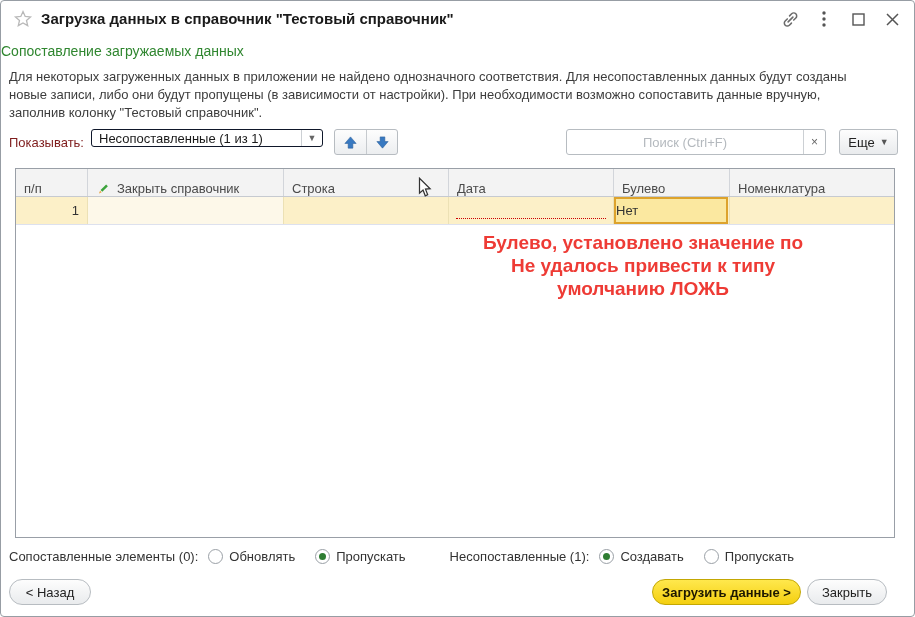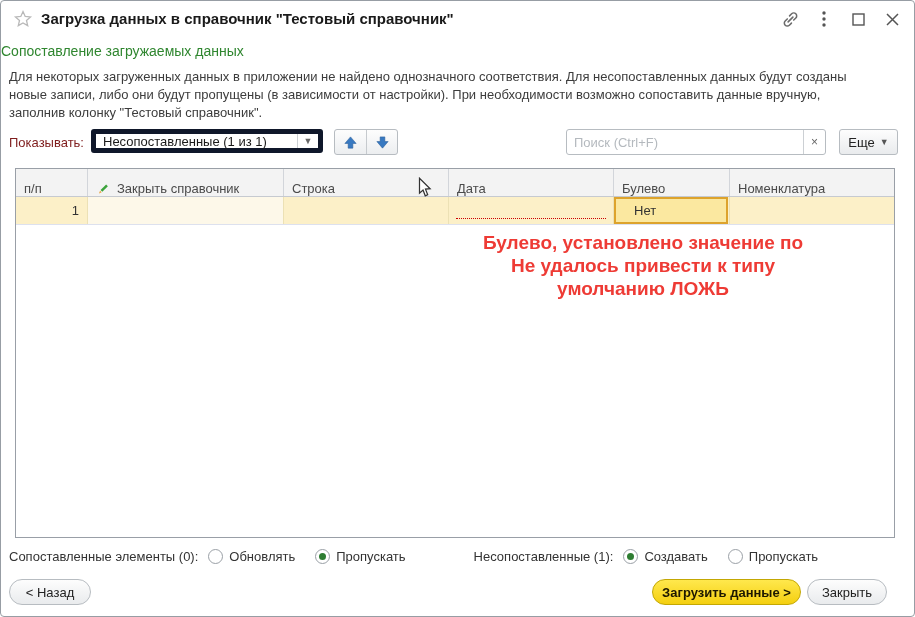--- a/index.html
+++ b/index.html
@@ -18,35 +18,35 @@
   .title { position:absolute; left:40px; top:9px; font-size:15px; font-weight:bold; color:#1a1a1a; white-space:nowrap; }
   .tb-icons { position:absolute; right:10px; top:7px; display:flex; gap:10px; align-items:center; }
   .tb-btn { width:24px; height:22px; display:flex; align-items:center; justify-content:center; cursor:pointer; color:#555; }
   
   .subtitle { position:absolute; left:0; top:42px; font-size:14px; color:#2f862f; }
   .description { position:absolute; left:8px; top:67px; width:860px; line-height:18px; color:#3c3c3c; }
   
   .toolbar { position:absolute; left:0; top:128px; width:915px; height:26px; }
   .show-label { position:absolute; left:8px; top:6px; color:#7f1d1d; }
   .combo {
-    position:absolute; left:90px; top:0; width:232px; height:24px;
-    background:#fff; border:5px solid #0f172a; border-radius:3px;
+    position:absolute; left:90px; top:0; width:232px; height:18px;
+    background:#fff; border:1px solid #0f172a; border-radius:3px;
     display:flex; align-items:center; cursor:pointer;
   }
   .combo-text { flex:1; padding:0 7px; color:#1a1a1a; white-space:nowrap; overflow:hidden; }
   .combo-arrow { width:21px; height:100%; border-left:1px solid #ccd0d4; display:flex; align-items:center; justify-content:center; color:#666; font-size:9px; }
   .updown { position:absolute; left:333px; top:0; height:26px; display:flex; border:1px solid #b7bcc1; border-radius:3px; background:linear-gradient(#fdfdfd,#eceef0); }
   .ud-btn { width:31px; display:flex; align-items:center; justify-content:center; cursor:pointer; }
   .ud-btn + .ud-btn { border-left:1px solid #c6cace; }
   .searchwrap {
     position:absolute; left:565px; top:0; width:260px; height:26px;
     border:1px solid #b7bcc1; border-radius:3px; background:#fff; display:flex;
   }
   .searchwrap input {
-    flex:1; border:none; outline:none; padding:0 7px; font:inherit; color:#701a75; background:transparent;
+    flex:1; border:none; outline:none; padding:0 7px; font:inherit; color:#701a75; background:transparent;text-align:center;
   }
   .searchwrap input::placeholder { color:#b4b9be; }
   .search-clear { width:22px; border-left:1px solid #ccd0d4; display:flex; align-items:center; justify-content:center; color:#666; font-size:12px; cursor:pointer; }
   .more-btn {
     position:absolute; left:838px; top:0; width:59px; height:26px;
     border:1px solid #b7bcc1; border-radius:3px; background:linear-gradient(#fdfdfd,#e9ebed);
     display:flex; align-items:center; justify-content:center; gap:5px; cursor:pointer; color:#222;
   }
   .more-caret { font-size:9px; color:#555; }
   
@@ -62,41 +62,41 @@
   .d-cell { position:relative; display:flex; align-items:center; padding:0 8px; border-right:1px solid #ece1b5; overflow:hidden; cursor:pointer; }
   .d-cell:last-child { border-right:none; }
   .c1 { width:72px; } .c2 { width:196px; } .c3 { width:165px; } .c4 { width:165px; } .c5 { width:116px; } .c6 { flex:1; }
   .bg-hl { background:#fcf0c8; }
   .bg-hl-light { background:#fdf8e9; }
   .num-cell { justify-content:flex-end; color:#333; }
   .pencil { margin-right:7px; display:flex; align-items:center; }
   .red-dotted { position:absolute; left:7px; right:7px; bottom:5px; border-bottom:1px dotted #cc0000; }
   .sel-cell {
     position:absolute; left:0; top:0; width:114px; height:27px;
-    border:2px solid #dda32c; background:#fbe8a0; display:flex; align-items:center; padding:0 18px; color:#333;
+    border:2px solid #dda32c; background:#fbe8a0; display:flex; align-items:center; padding:0 0; color:#333;
   }
   
   .annotation {
     position:absolute; left:446px; top:230px; width:392px; text-align:center;
     font-size:19px; line-height:23px; font-weight:bold; color:#ee3b35;
     text-shadow: -2px 0 0 #fff, 2px 0 0 #fff, 0 -2px 0 #fff, 0 2px 0 #fff,
                  -1.5px -1.5px 0 #fff, 1.5px -1.5px 0 #fff, -1.5px 1.5px 0 #fff, 1.5px 1.5px 0 #fff;
   }
   
   .cursor { position:absolute; left:416px; top:176px; pointer-events:none; }
   
   .options { position:absolute; left:8px; top:548px; display:flex; align-items:center; color:#333; }
   .opt-label { margin-right:10px; }
   .radio { display:flex; align-items:center; margin-right:20px; cursor:pointer; }
   .radio .circle {
     width:15px; height:15px; border-radius:50%; border:1px solid #9aa0a6; background:#fff;
     margin-right:6px; display:flex; align-items:center; justify-content:center;
   }
   .radio.checked .circle::after { content:""; width:7px; height:7px; border-radius:50%; background:#2e7d32; }
-  .group2 { margin-left:48px; display:flex; align-items:center; }
+  .group2 { margin-left:24px; display:flex; align-items:center; }
   
   .btn {
     position:absolute; top:578px; height:26px; border:1px solid #b7bcc1; border-radius:13px;
     background:linear-gradient(#fdfdfd,#e9ebed); display:flex; align-items:center; justify-content:center;
     color:#222; cursor:pointer; padding:0 2px;
   }
   .btn-back { left:8px; width:82px; }
   .btn-load {
     left:651px; width:149px; font-weight:bold; color:#1d1800;
     background:linear-gradient(#ffe84d,#f4cf10); border:1px solid #c3a703;

